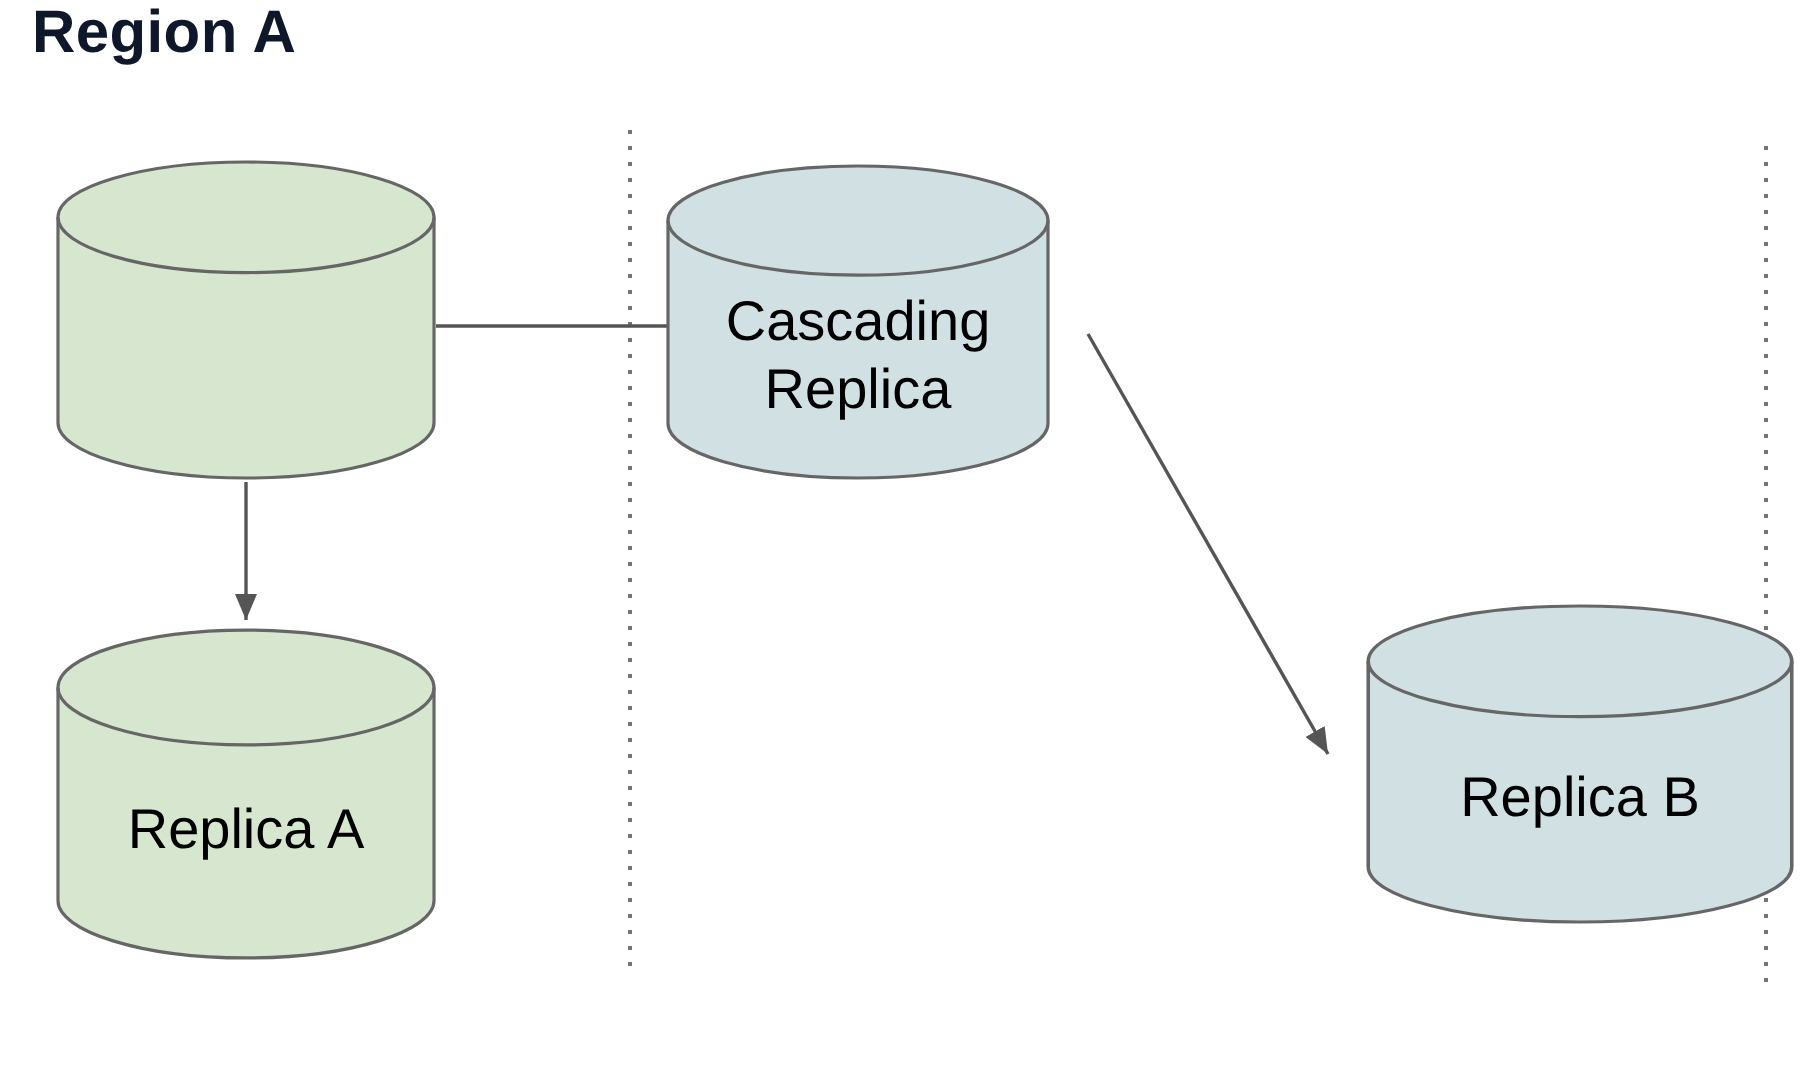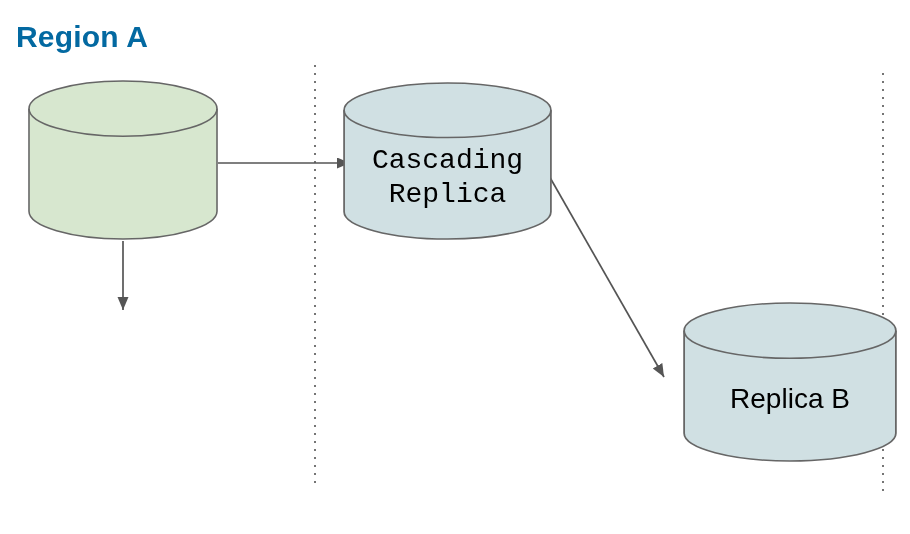--- a/index.html
+++ b/index.html
@@ -10,24 +10,24 @@
   }
   .canvas {
     position: relative;
     width: 910px;
     height: 534px;
     background: #ffffff;
     overflow: hidden;
   }
   .region-label {
     position: absolute;
-    top: 20px;
+    top: 0;
     font-size: 30px;
     font-weight: 700;
-    color: #0369a1;
+    color: #0f172a;
     white-space: nowrap;
     letter-spacing: 0.2px;
   }
   .region-label.region-a { left: 16px; }
   .region-label.region-b { left: 344px; }
 
   .overlay {
     position: absolute;
     left: 0;
     top: 0;
@@ -100,22 +100,30 @@
   </svg>
 
   <div class="node" style="left:28px; top:80px; width:190px; height:160px;">
     <svg viewBox="-1 -1 192 162" preserveAspectRatio="none">
       <path class="cyl-body" d="M0,28 C0,12.9 42.5,0 95,0 C147.5,0 190,12.9 190,28 L190,132 C190,147.1 147.5,160 95,160 C42.5,160 0,147.1 0,132 Z" fill="#d7e7cf"></path>
       <path class="cyl-body" style="fill:none" d="M0,28 C0,12.9 42.5,0 95,0 C147.5,0 190,12.9 190,28 L190,132 C190,147.1 147.5,160 95,160 C42.5,160 0,147.1 0,132 Z" stroke="#666666"></path>
       <path class="cyl-arc" d="M0,28 C0,43.1 42.5,56 95,56 C147.5,56 190,43.1 190,28" stroke="#666666"></path>
     </svg>
   </div>
 
+  <div class="node" style="left:28px; top:314px; width:190px; height:166px;">
+    <svg viewBox="-1 -1 192 162" preserveAspectRatio="none">
+      <path class="cyl-body" d="M0,28 C0,12.9 42.5,0 95,0 C147.5,0 190,12.9 190,28 L190,132 C190,147.1 147.5,160 95,160 C42.5,160 0,147.1 0,132 Z" fill="#d7e7cf"></path>
+      <path class="cyl-body" style="fill:none" d="M0,28 C0,12.9 42.5,0 95,0 C147.5,0 190,12.9 190,28 L190,132 C190,147.1 147.5,160 95,160 C42.5,160 0,147.1 0,132 Z" stroke="#666666"></path>
+      <path class="cyl-arc" d="M0,28 C0,43.1 42.5,56 95,56 C147.5,56 190,43.1 190,28" stroke="#666666"></path>
+    </svg>
+    <div class="node-label">Replica A</div>
+  </div>
 
-  <div class="node" style="left:343px; top:82px; width:209px; height:158px;font-family:Liberation Mono, monospace;">
+  <div class="node" style="left:333px; top:82px; width:192px; height:158px;">
     <svg viewBox="-1 -1 192 162" preserveAspectRatio="none">
       <path class="cyl-body" d="M0,28 C0,12.9 42.5,0 95,0 C147.5,0 190,12.9 190,28 L190,132 C190,147.1 147.5,160 95,160 C42.5,160 0,147.1 0,132 Z" fill="#d0e0e3"></path>
       <path class="cyl-body" style="fill:none" d="M0,28 C0,12.9 42.5,0 95,0 C147.5,0 190,12.9 190,28 L190,132 C190,147.1 147.5,160 95,160 C42.5,160 0,147.1 0,132 Z" stroke="#666666"></path>
       <path class="cyl-arc" d="M0,28 C0,43.1 42.5,56 95,56 C147.5,56 190,43.1 190,28" stroke="#666666"></path>
     </svg>
     <div class="node-label">Cascading Replica</div>
   </div>
 
   <div class="node" style="left:683px; top:302px; width:214px; height:160px;">
     <svg viewBox="-1 -1 192 162" preserveAspectRatio="none">

